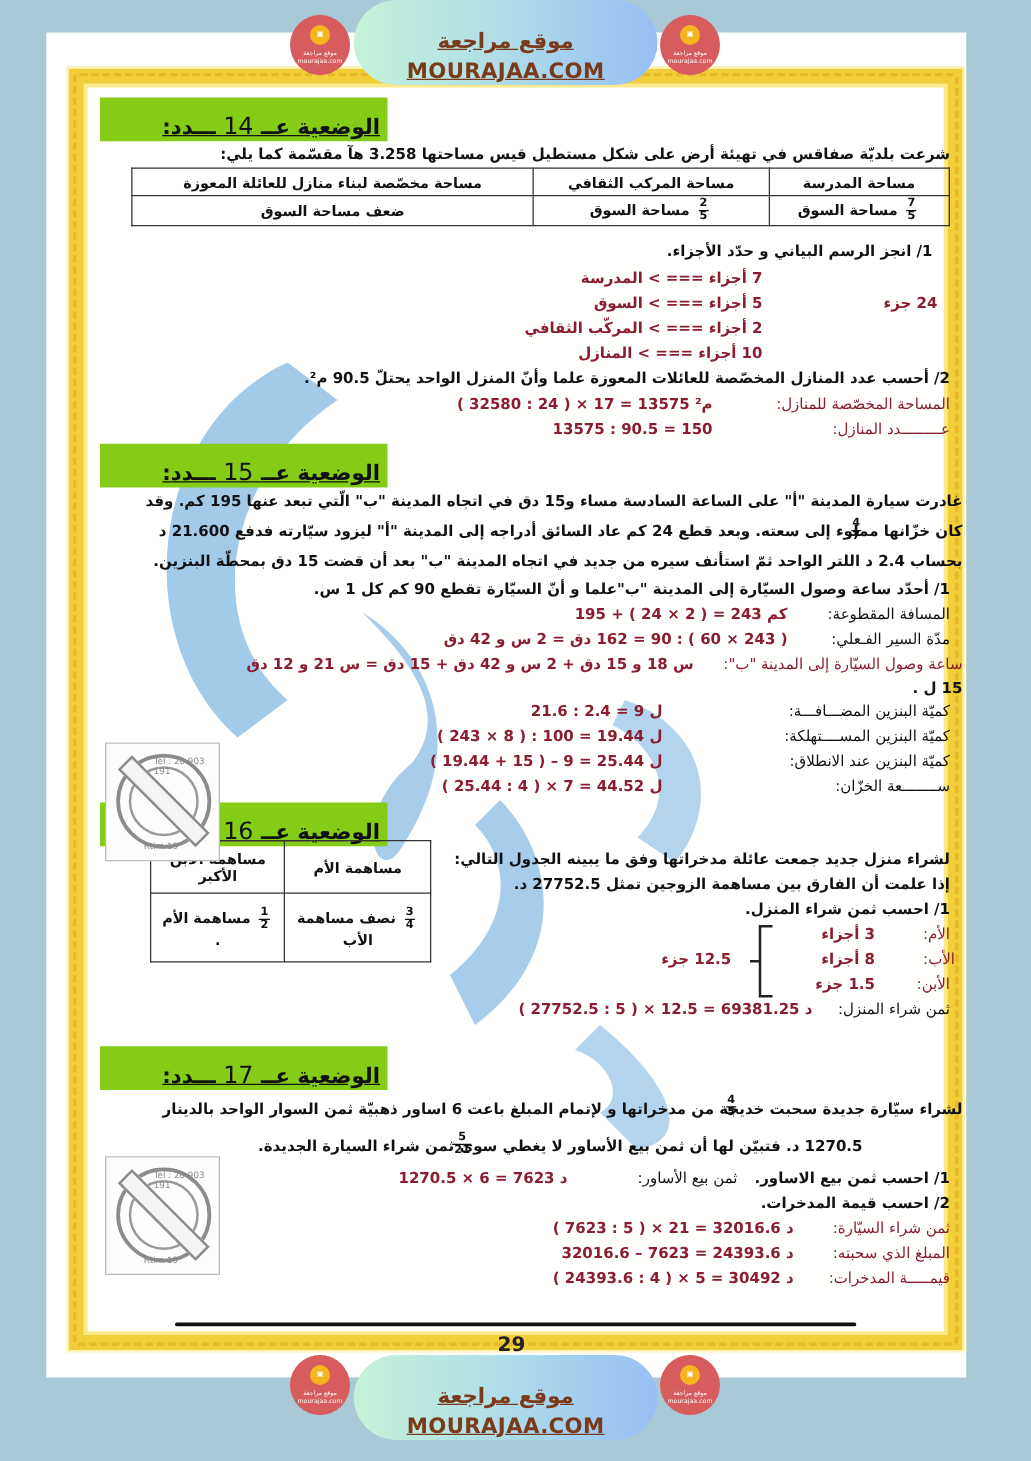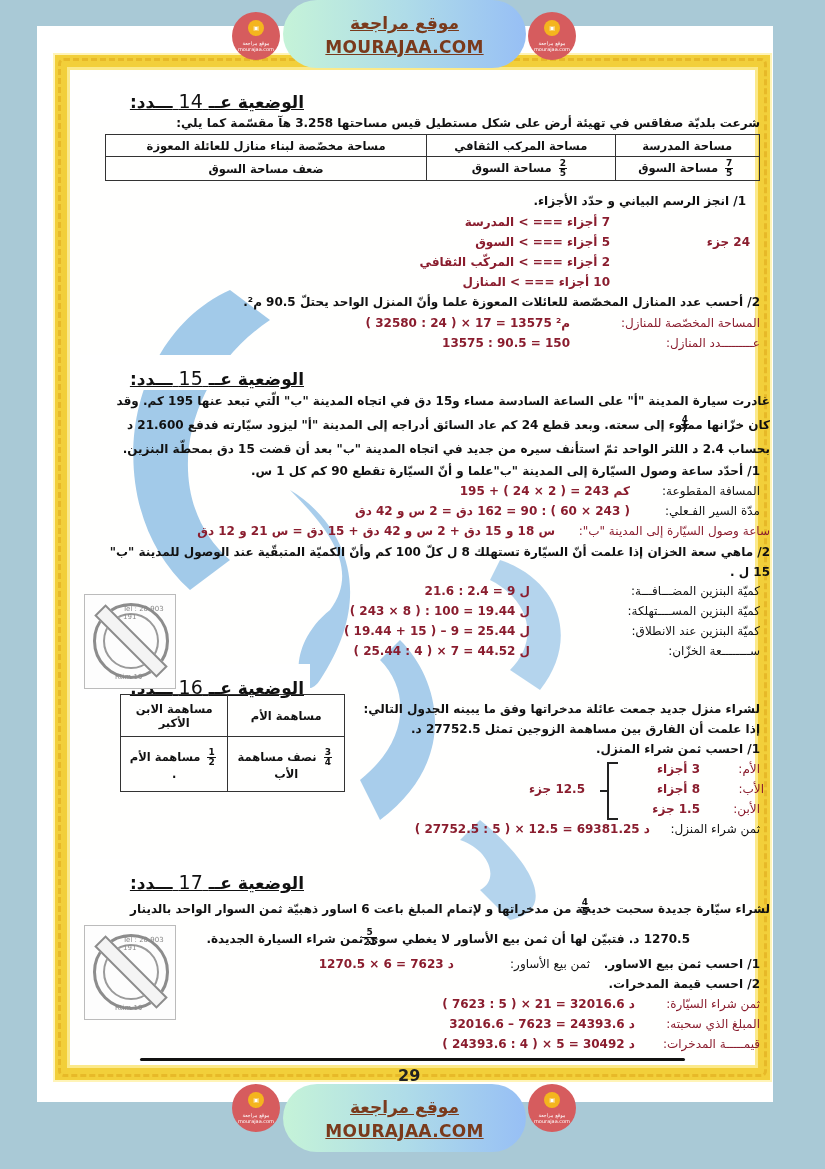--- a/index.html
+++ b/index.html
@@ -25,21 +25,21 @@
     }
     .watermark {
       position: absolute; pointer-events: none; opacity: 0.75;
     }
     .content {
       position: absolute; left: 80px; top: 78px; width: 690px;
       direction: rtl; text-align: right; color: #111;
       font-family: "DejaVu Sans", sans-serif; font-size: 12px; font-weight: bold;
     }
     .sec-title {
-      display: inline-block; background: #ffffff; padding: 12px 6px 0 14px;
+      display: inline-block; background: #84cc16; padding: 12px 6px 0 14px;
       font-size: 17px; text-decoration: underline; color: #111; line-height: 22px;
       margin-right: 0; width: 230px;
     }
     .sec-title .num { font-weight: normal; font-size: 19px; }
     p.line { line-height: 21px; white-space: nowrap; }
     .red { color: #8a1d2e; }
     table.grid { border-collapse: collapse; margin-right: 10px; }
     table.grid td {
       border: 1.5px solid #333; padding: 2px 8px; text-align: center;
       font-size: 11.5px; font-weight: bold; height: 22px;
@@ -70,21 +70,21 @@
       position: absolute; left: 140px; top: 1058px; width: 545px; height: 3px;
       background: #111; border-radius: 2px;
     }
     .pagenum { position: absolute; left: 398px; top: 1066px; font-size: 16px; font-weight: bold; color: #222; font-family: "DejaVu Sans", sans-serif; }
     .banner {
       position: absolute; left: 283px; width: 243px; height: 68px; border-radius: 34px;
       background: linear-gradient(90deg, #c5f3d8 0%, #afdce8 50%, #97bff5 100%);
       text-align: center; color: #7a3a1c; text-decoration: underline;
       font-family: "DejaVu Sans", sans-serif; font-weight: bold;
     }
-    .banner .ar { display: block; font-size: 17px; margin-top: 13px; direction: rtl; }
+    .banner .ar { display: block; font-size: 17px; margin-top: 23px; direction: rtl; }
     .banner .en { display: block; font-size: 17px; margin-top: 4px; letter-spacing: 0.3px; }
     .logo {
       position: absolute; width: 48px; height: 48px; border-radius: 50%;
       background: #d65c5e; text-align: center;
     }
     .logo .dot {
       position: absolute; left: 16px; top: 8px; width: 16px; height: 16px; border-radius: 50%;
       background: #f4b51e; font-size: 6px; color: #fff; line-height: 16px;
     }
     .logo .lt { position: absolute; left: 0; right: 0; top: 28px; font-size: 5px; color: #fff; line-height: 6px; }
@@ -171,21 +171,20 @@
     <span class="red" style="right:140px;direction:ltr;">195 + ( 24 × 2 ) = 243 كم</span>
   </div>
   <div class="row">
     <span style="right:10px;font-weight:normal;">مدّة السير الفـعلي:</span>
     <span class="red" style="right:140px;">( 243 × 60 ) : 90 = 162 دق = 2 س و 42 دق</span>
   </div>
   <div class="row">
     <span class="red" style="right:0;font-weight:normal;">ساعة  وصول السيّارة إلى المدينة "ب":</span>
     <span class="red" style="right:215px;">س 18 و 15 دق + 2 س و 42 دق + 15 دق = س 21 و 12 دق</span>
   </div>
-  <p class="line" style="line-height:22px;">2/ ماهي سعة الخزان إذا علمت أنّ السيّارة تستهلك 8 ل كلّ 100 كم وأنّ الكميّة المتبقّية عند الوصول للمدينة "ب"</p>
   <p class="line" style="line-height:18px;">15 ل .</p>
   <div class="row">
     <span style="right:10px;font-weight:normal;">كميّة  البنزين المضـــافـــة:</span>
     <span class="red" style="right:240px;direction:ltr;">21.6 : 2.4 = 9 ل</span>
   </div>
   <div class="row">
     <span style="right:10px;font-weight:normal;">كميّة  البنزين المســــتهلكة:</span>
     <span class="red" style="right:240px;direction:ltr;">( 243 × 8 ) : 100 = 19.44 ل</span>
   </div>
   <div class="row">

